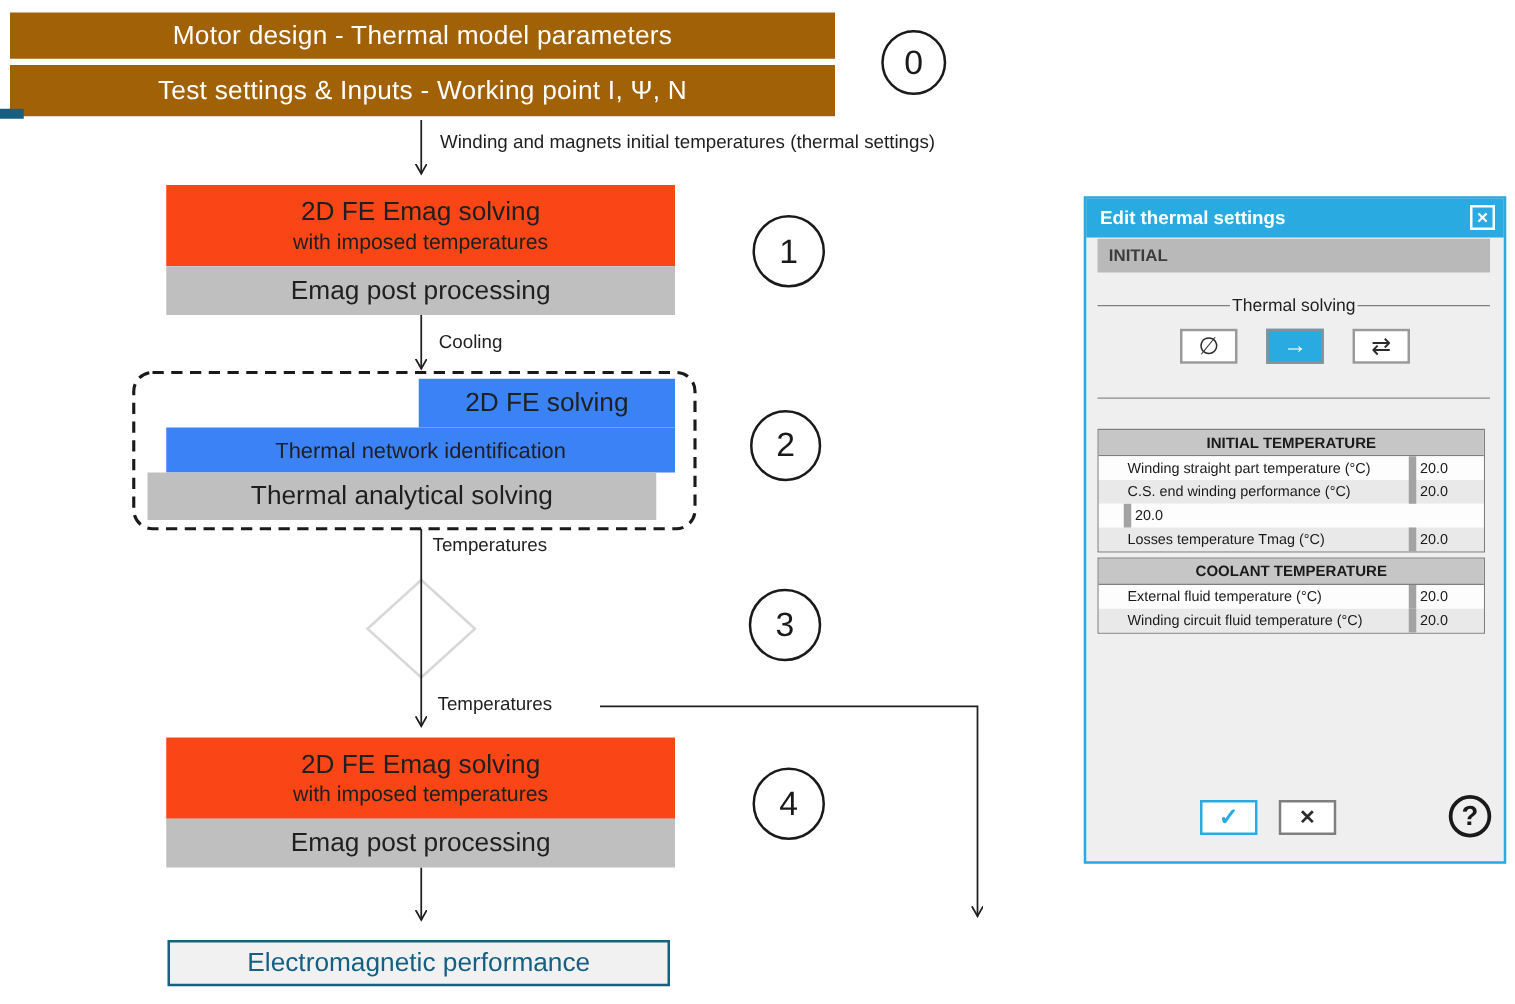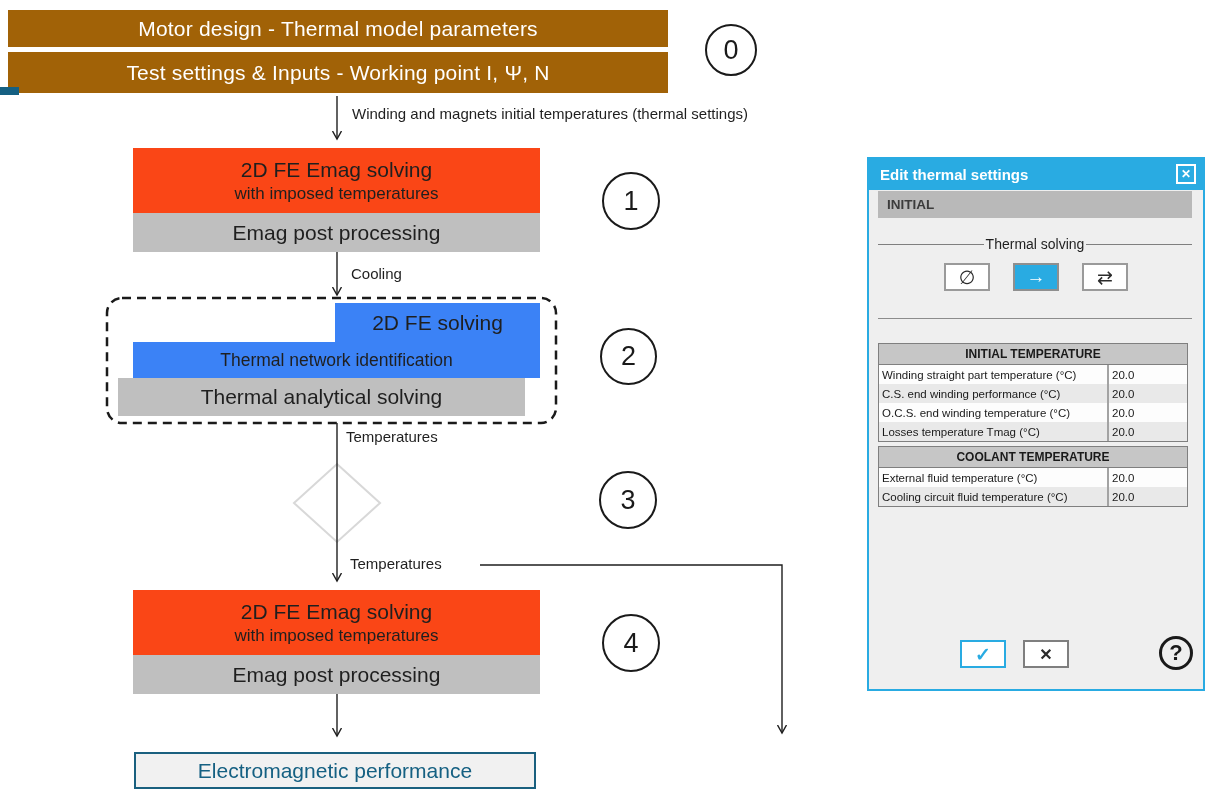--- a/index.html
+++ b/index.html
@@ -46,26 +46,26 @@
   .dlg-solve-row { position:absolute; left:0; top:104px; width:334px; display:flex; justify-content:center; gap:23px; }
   .solve-btn { width:46px; height:28px; box-sizing:border-box; border:2px solid #9a9a9a; background:#ffffff;
                color:#2b2b2b; font-size:19px; display:flex; align-items:center; justify-content:center; cursor:pointer; }
   .solve-btn.selected { background:#29ABE2; border-color:#8f8f8f; color:#ffffff; }
   .dlg-divider { position:absolute; left:9px; top:159px; width:314px; height:1px; background:#8c8c8c; }
 
   .ptable { position:absolute; left:9px; width:308px; border:1px solid #7f7f7f; background:#fff; }
   .ptable .thead { height:20px; background:#c6c6c6; border-bottom:1px solid #7f7f7f;
                    display:flex; align-items:center; justify-content:center;
                    font-size:12px; font-weight:bold; color:#1a1a1a; }
-  .ptable .trow { display:grid; grid-template-columns:228px 1fr; height:19px; }
+  .ptable .trow { display:grid; grid-template-columns:228px 1fr; height:19px;padding-left:20px; }
   .ptable .trow:nth-child(odd) { background:#e9e9e9; }
   .ptable .trow:nth-child(even) { background:#fdfdfd; }
   .ptable .tcell { display:flex; align-items:center; padding-left:3px; font-size:11.5px; color:#1a1a1a;
                    overflow:hidden; white-space:nowrap; }
-  .ptable .tval { border-left:2px solid #a3a3a3; }
+  .ptable .tval { border-left:6px solid #a3a3a3; }
 
   .dlg-ok { position:absolute; left:91px; top:481px; width:46px; height:28px; box-sizing:border-box;
             border:2px solid #29ABE2; background:#fff; color:#29ABE2; font-size:19px; font-weight:bold;
             display:flex; align-items:center; justify-content:center; cursor:pointer; }
   .dlg-cancel { position:absolute; left:154px; top:481px; width:46px; height:28px; box-sizing:border-box;
             border:2px solid #7f7f7f; background:#fff; color:#2b2b2b; font-size:16px; font-weight:bold;
             display:flex; align-items:center; justify-content:center; cursor:pointer; }
   .dlg-help { position:absolute; left:290px; top:477px; width:34px; height:34px; box-sizing:border-box;
             border:3px solid #1a1a1a; border-radius:50%; background:transparent; color:#1a1a1a;
             font-size:22px; font-weight:bold; display:flex; align-items:center; justify-content:center; cursor:pointer; }
@@ -186,37 +186,36 @@
       <div class="thead">INITIAL TEMPERATURE</div>
       <div class="trow">
         <div class="tcell">Winding straight part temperature (°C)</div>
         <div class="tcell tval">20.0</div>
       </div>
       <div class="trow">
         <div class="tcell">C.S. end winding performance (°C)</div>
         <div class="tcell tval">20.0</div>
       </div>
       <div class="trow">
-        <div class="tcell">O.C.S. end winding temperature (°C)</div>
         <div class="tcell tval">20.0</div>
       </div>
       <div class="trow">
         <div class="tcell">Losses temperature Tmag (°C)</div>
         <div class="tcell tval">20.0</div>
       </div>
     </div>
 
     <div class="ptable" style="top:287px;">
       <div class="thead">COOLANT TEMPERATURE</div>
       <div class="trow">
         <div class="tcell">External fluid temperature (°C)</div>
         <div class="tcell tval">20.0</div>
       </div>
       <div class="trow">
-        <div class="tcell">Cooling circuit fluid temperature (°C)</div>
+        <div class="tcell">Winding circuit fluid temperature (°C)</div>
         <div class="tcell tval">20.0</div>
       </div>
     </div>
 
     <div class="dlg-ok">
       <span>✓</span>
     </div>
     <div class="dlg-cancel">
       <span>✕</span>
     </div>

